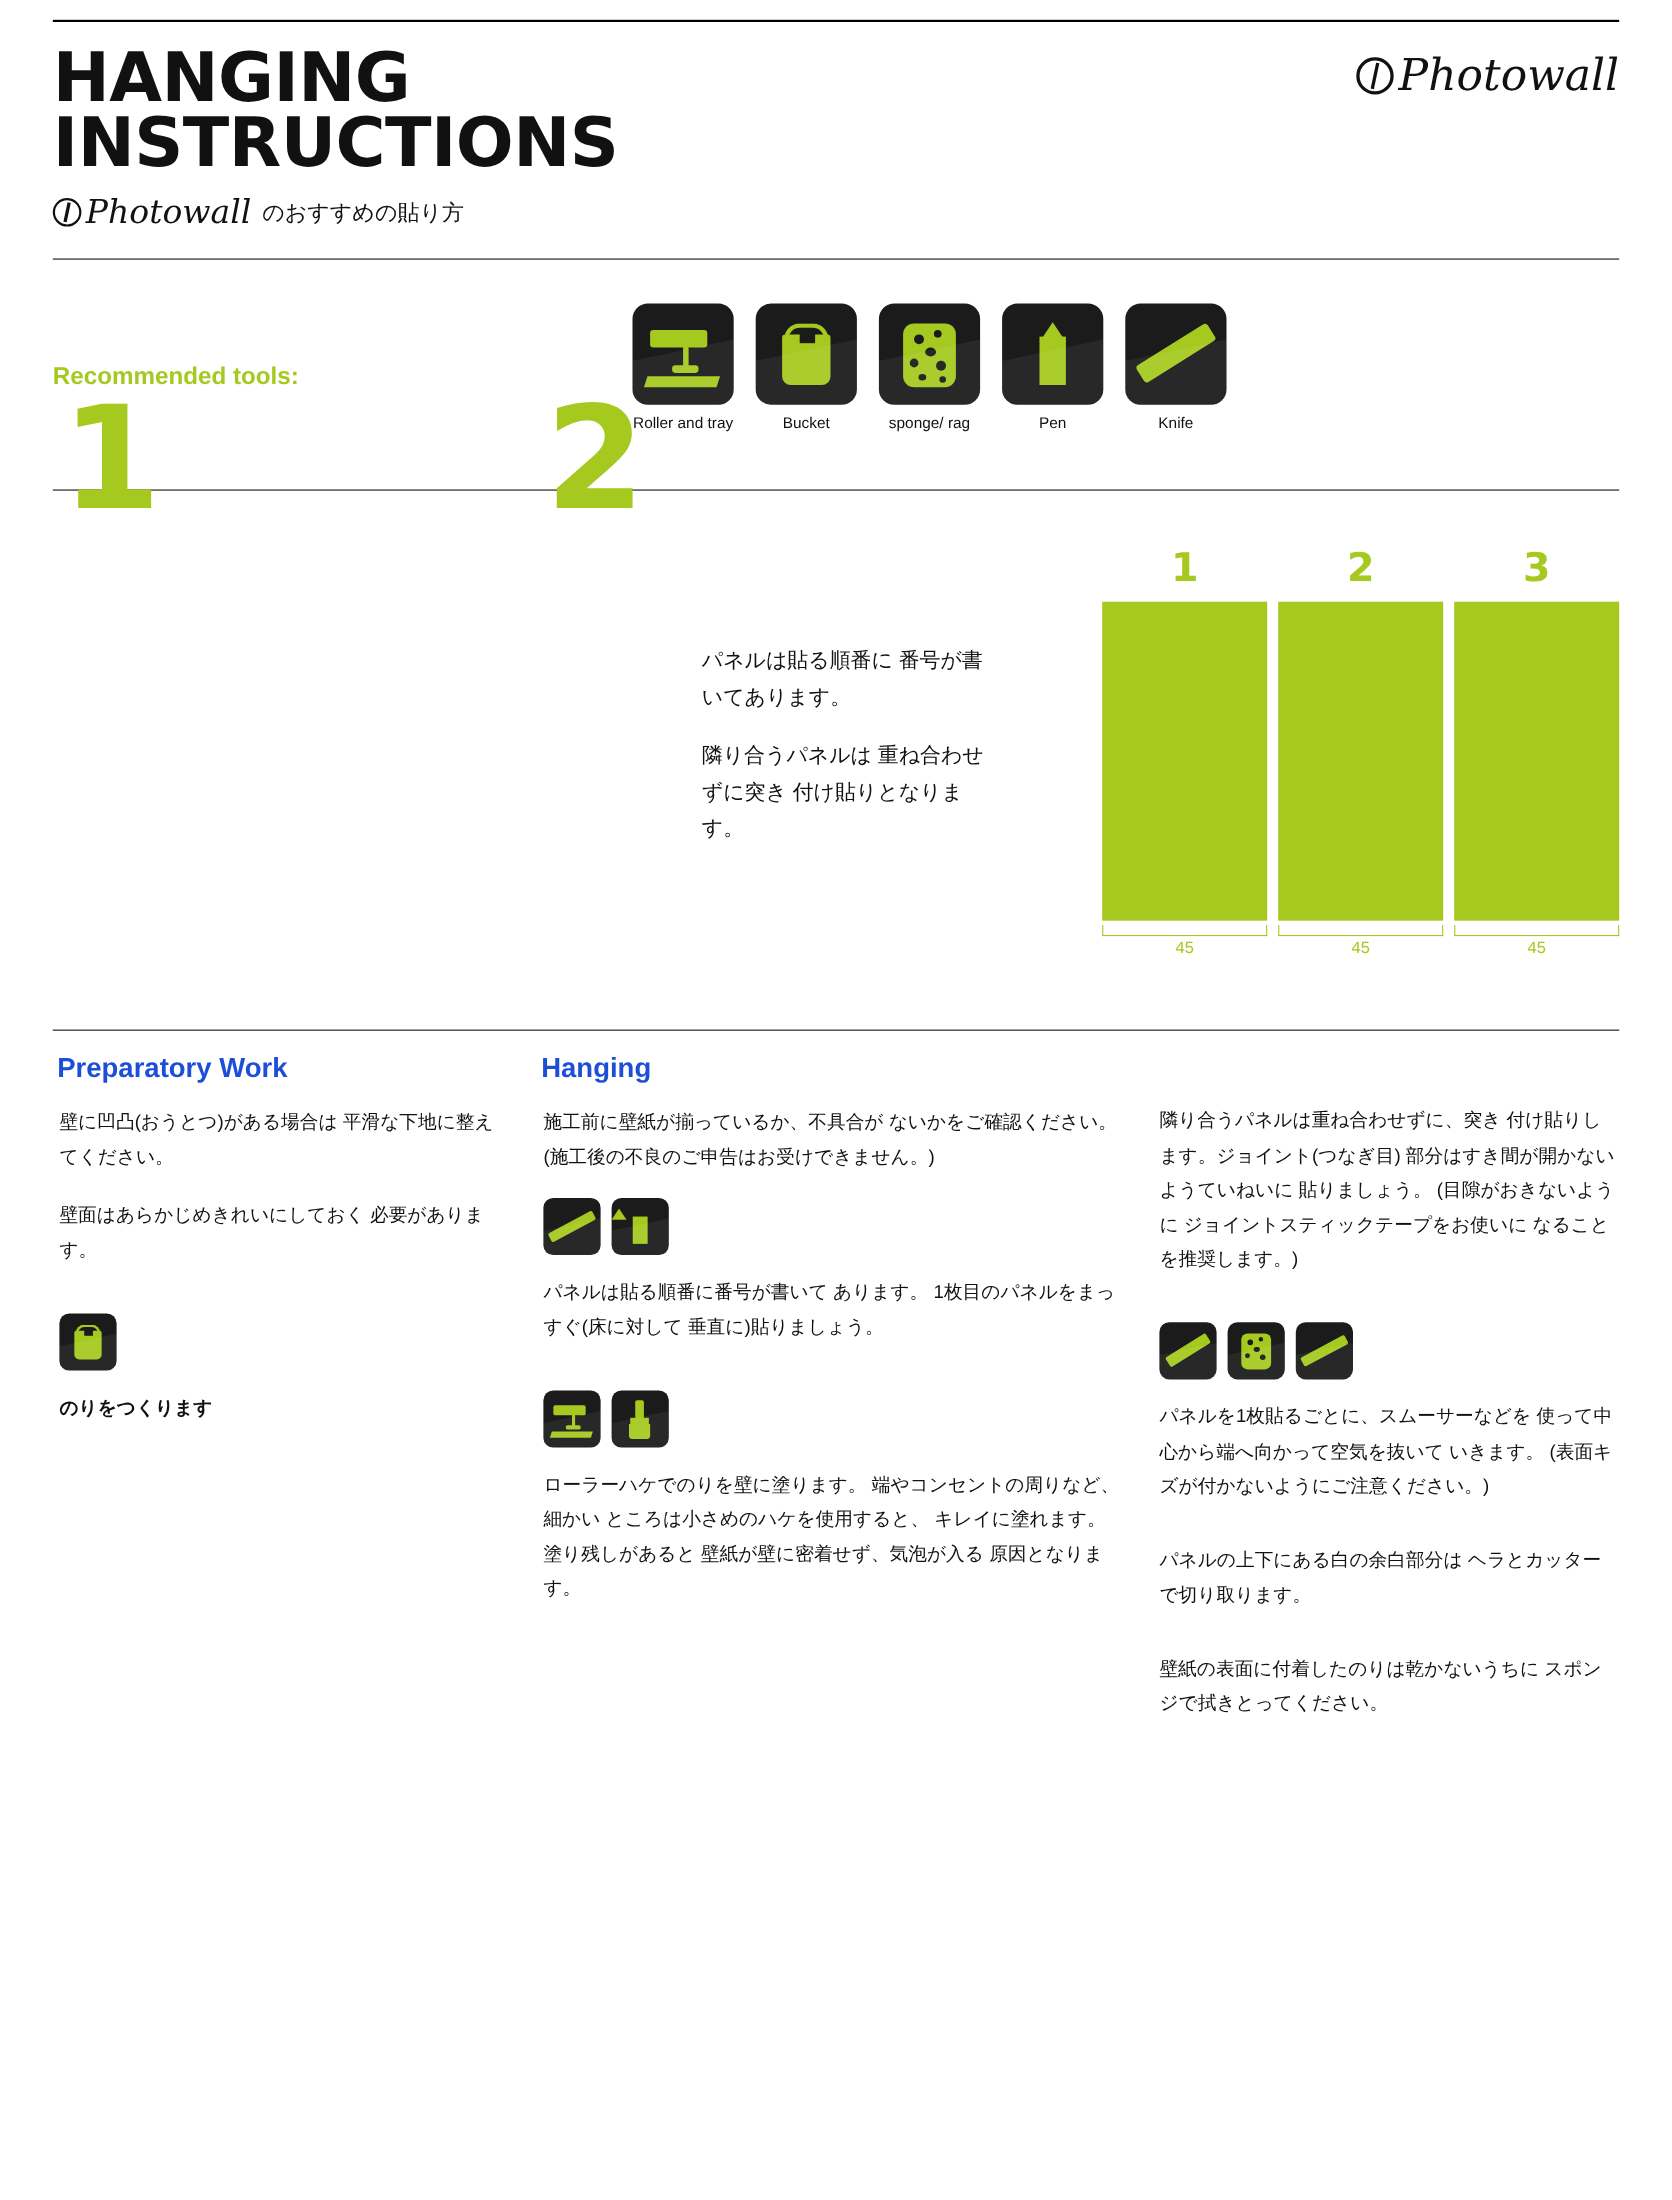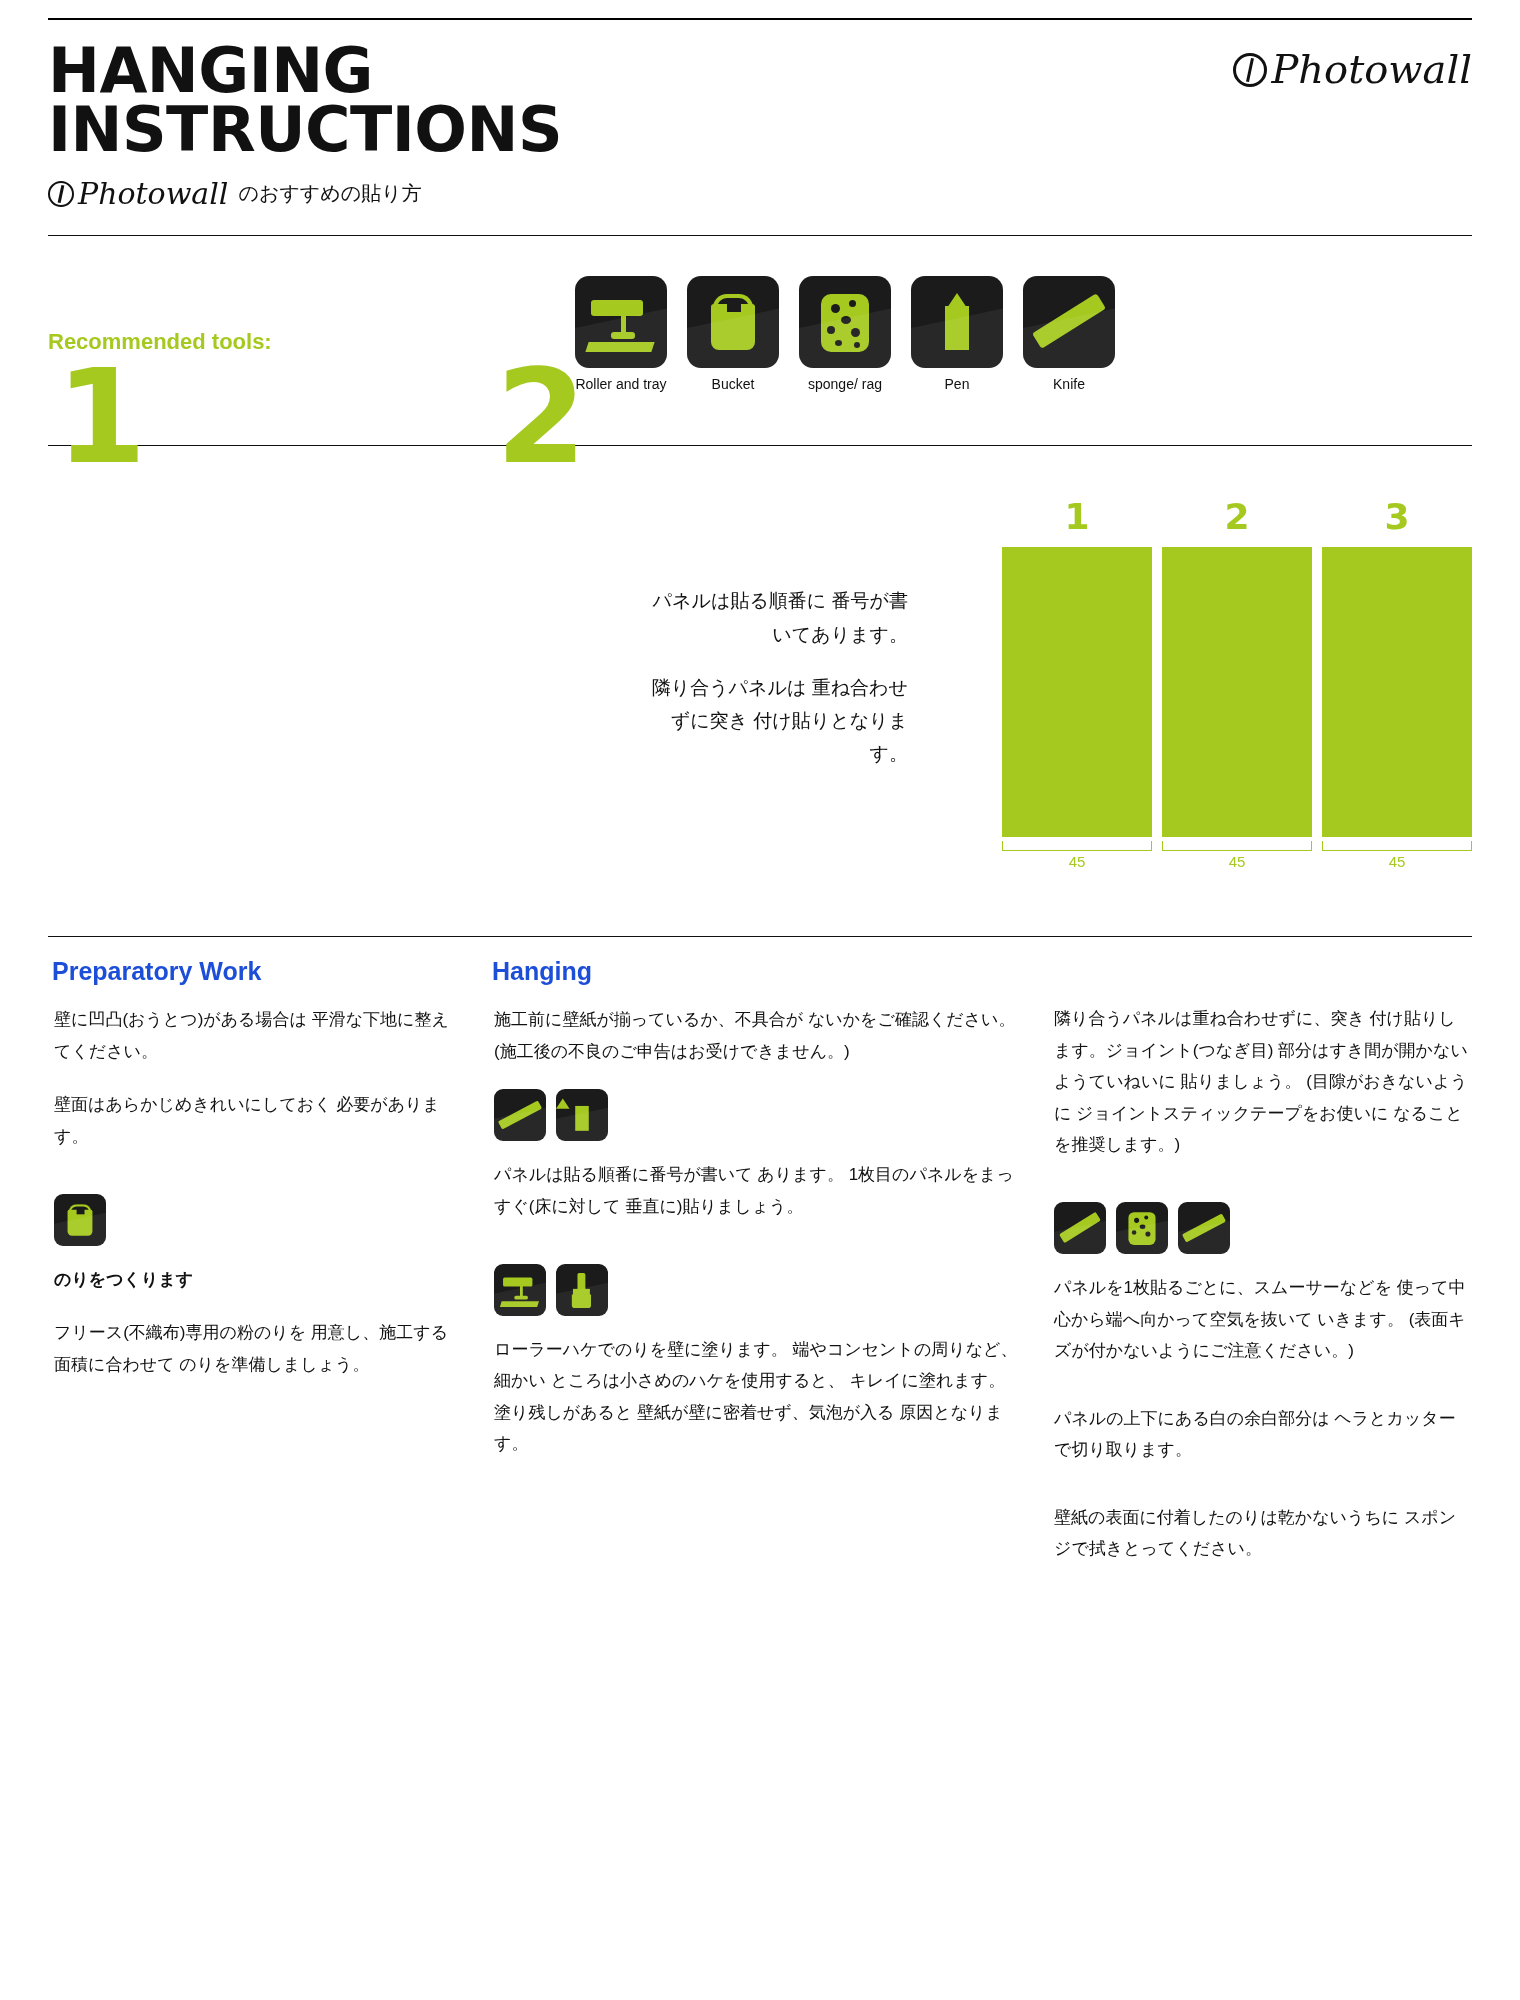--- a/index.html
+++ b/index.html
@@ -197,21 +197,21 @@
   }
   .panel-note {
     position: absolute;
     left: 150px;
     top: 88px;
     width: 270px;
     font-size: 19px;
     line-height: 1.75;
     color: #111;
   }
-  .panel-note p { margin: 0 0 20px 0; text-align: right; }
+  .panel-note p { margin: 0 0 20px 0; }
 
   .panels-wrap {
     position: absolute;
     right: 0;
     top: 0;
     width: 470px;
   }
   .panel-nums {
     display: flex;
     gap: 10px;
@@ -458,21 +458,20 @@
       <div class="mini-icons">
         <div class="mini">
           <div class="inner ic-bucket" style="position:absolute;">
             <i class="b-handle g" style="background:transparent;"></i>
               <i class="g b-body"></i>
               <i class="g b-notch"></i>
           </div>
         </div>
       </div>
       <p class="para bold">のりをつくります</p>
-      <p class="para">フリース(不織布)専用の粉のりを 用意し、施工する面積に合わせて のりを準備しましょう。</p>
       <div class="spacer-sm"></div>
     </div>
 
     <div class="bcol c2">
       <div class="sec-head">Hanging</div>
       <p class="para">施工前に壁紙が揃っているか、不具合が ないかをご確認ください。 (施工後の不良のご申告はお受けできません。)</p>
       <div class="mini-icons">
         <div class="mini">
           <div class="inner ic-ruler" style="position:absolute;">
             <i class="g u-body"></i><i class="u-dot"></i>

